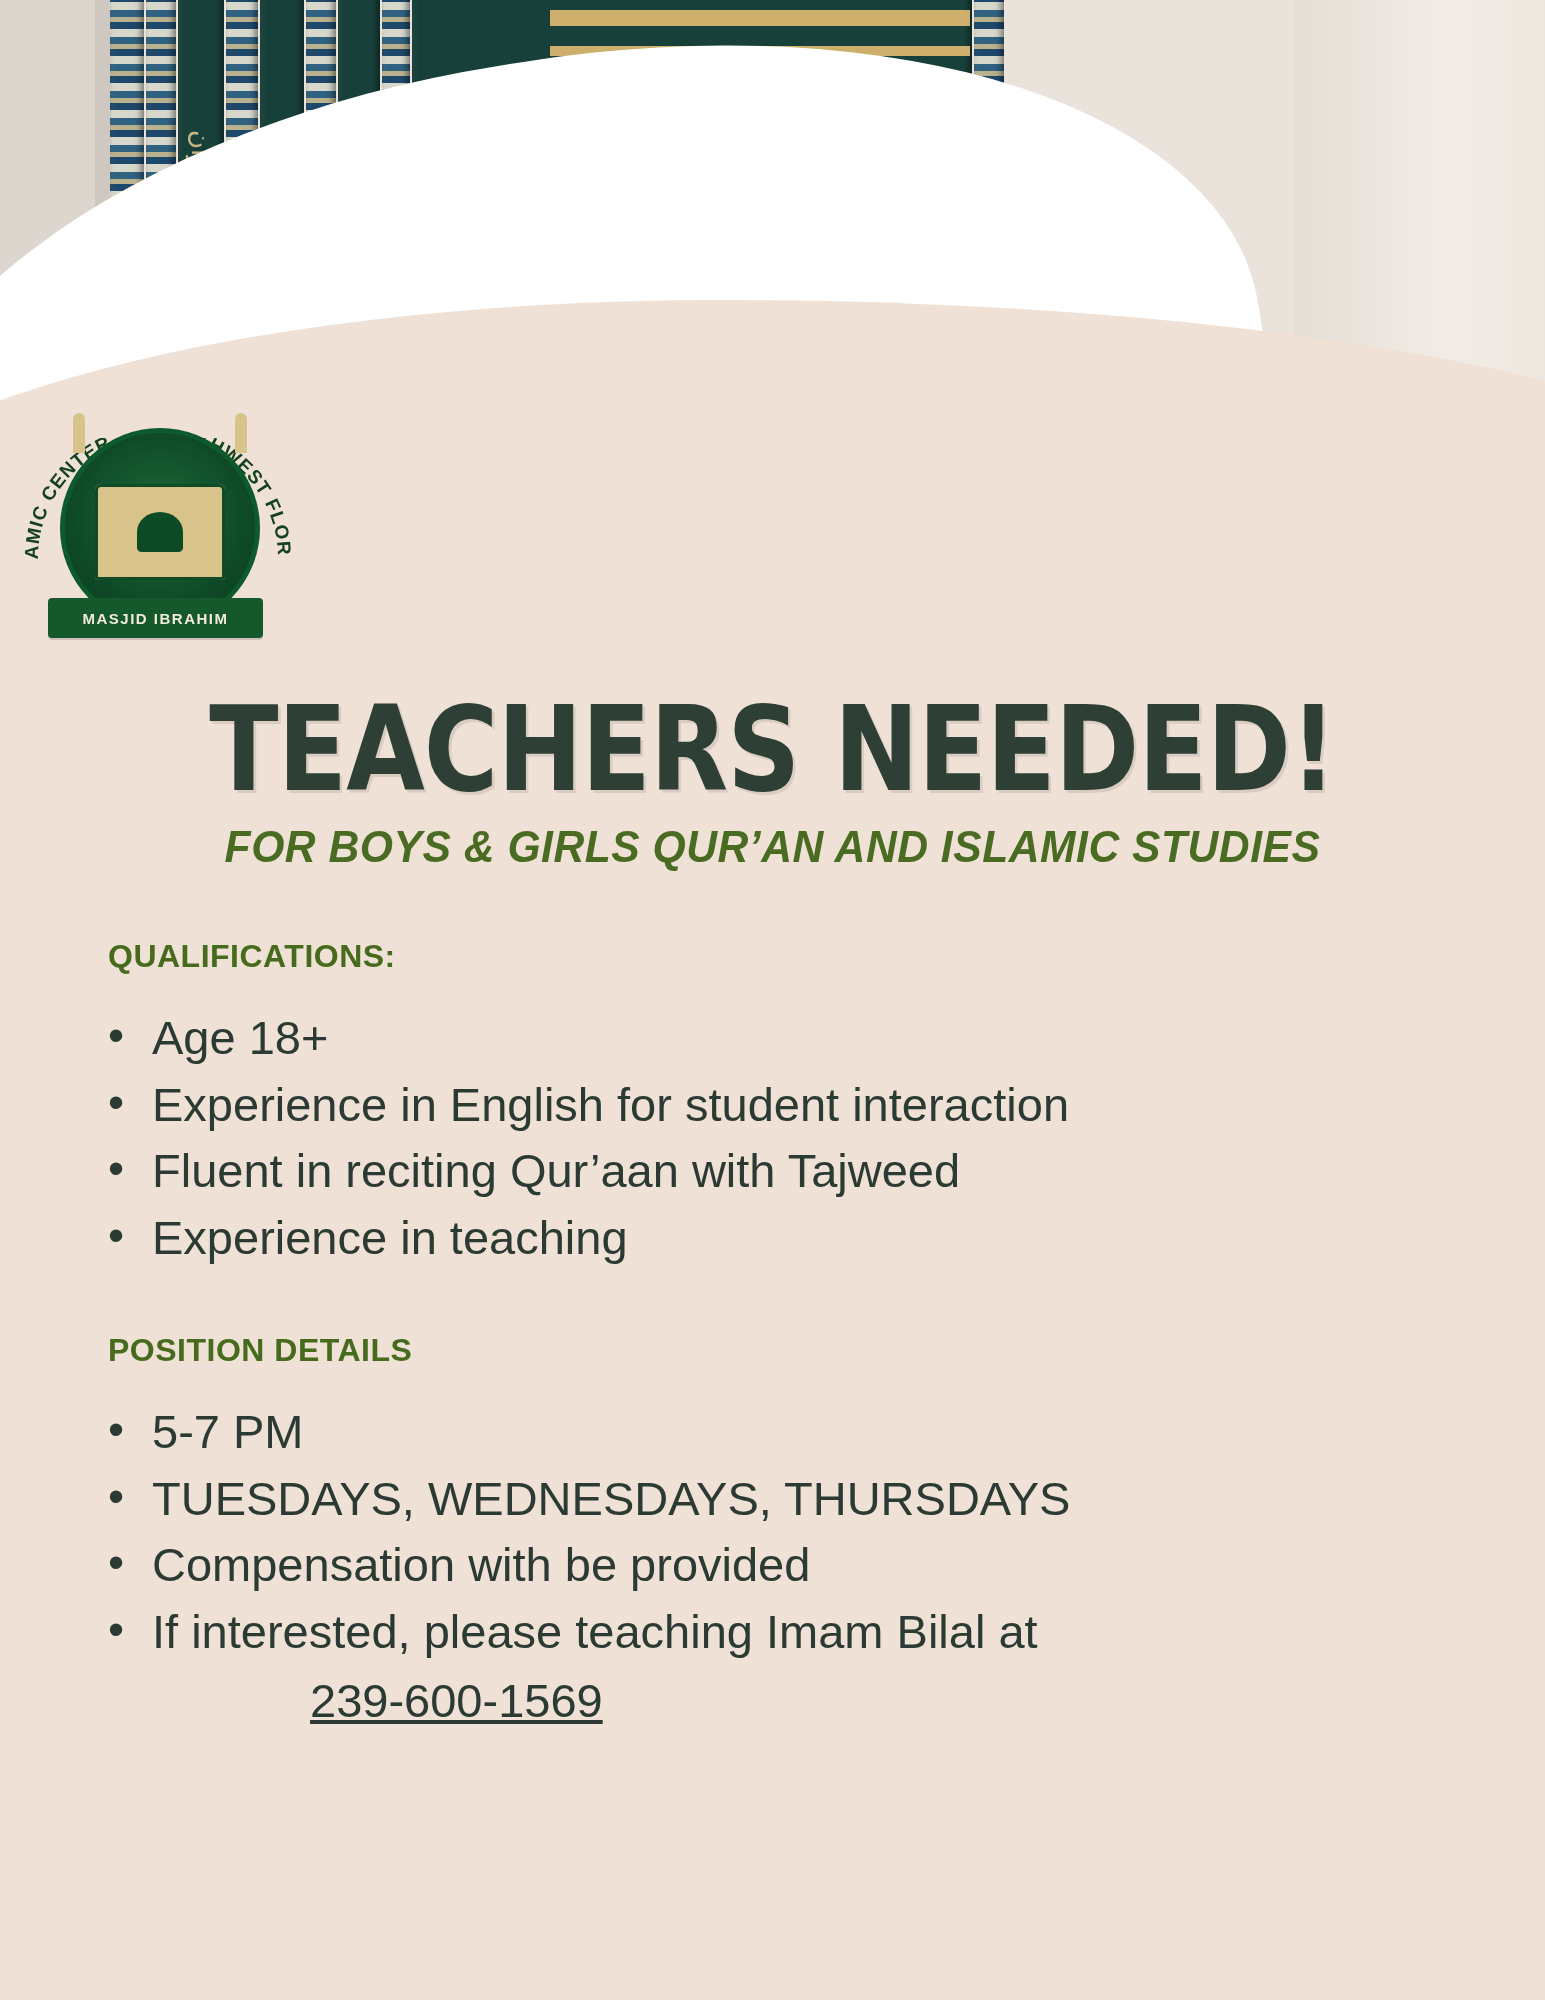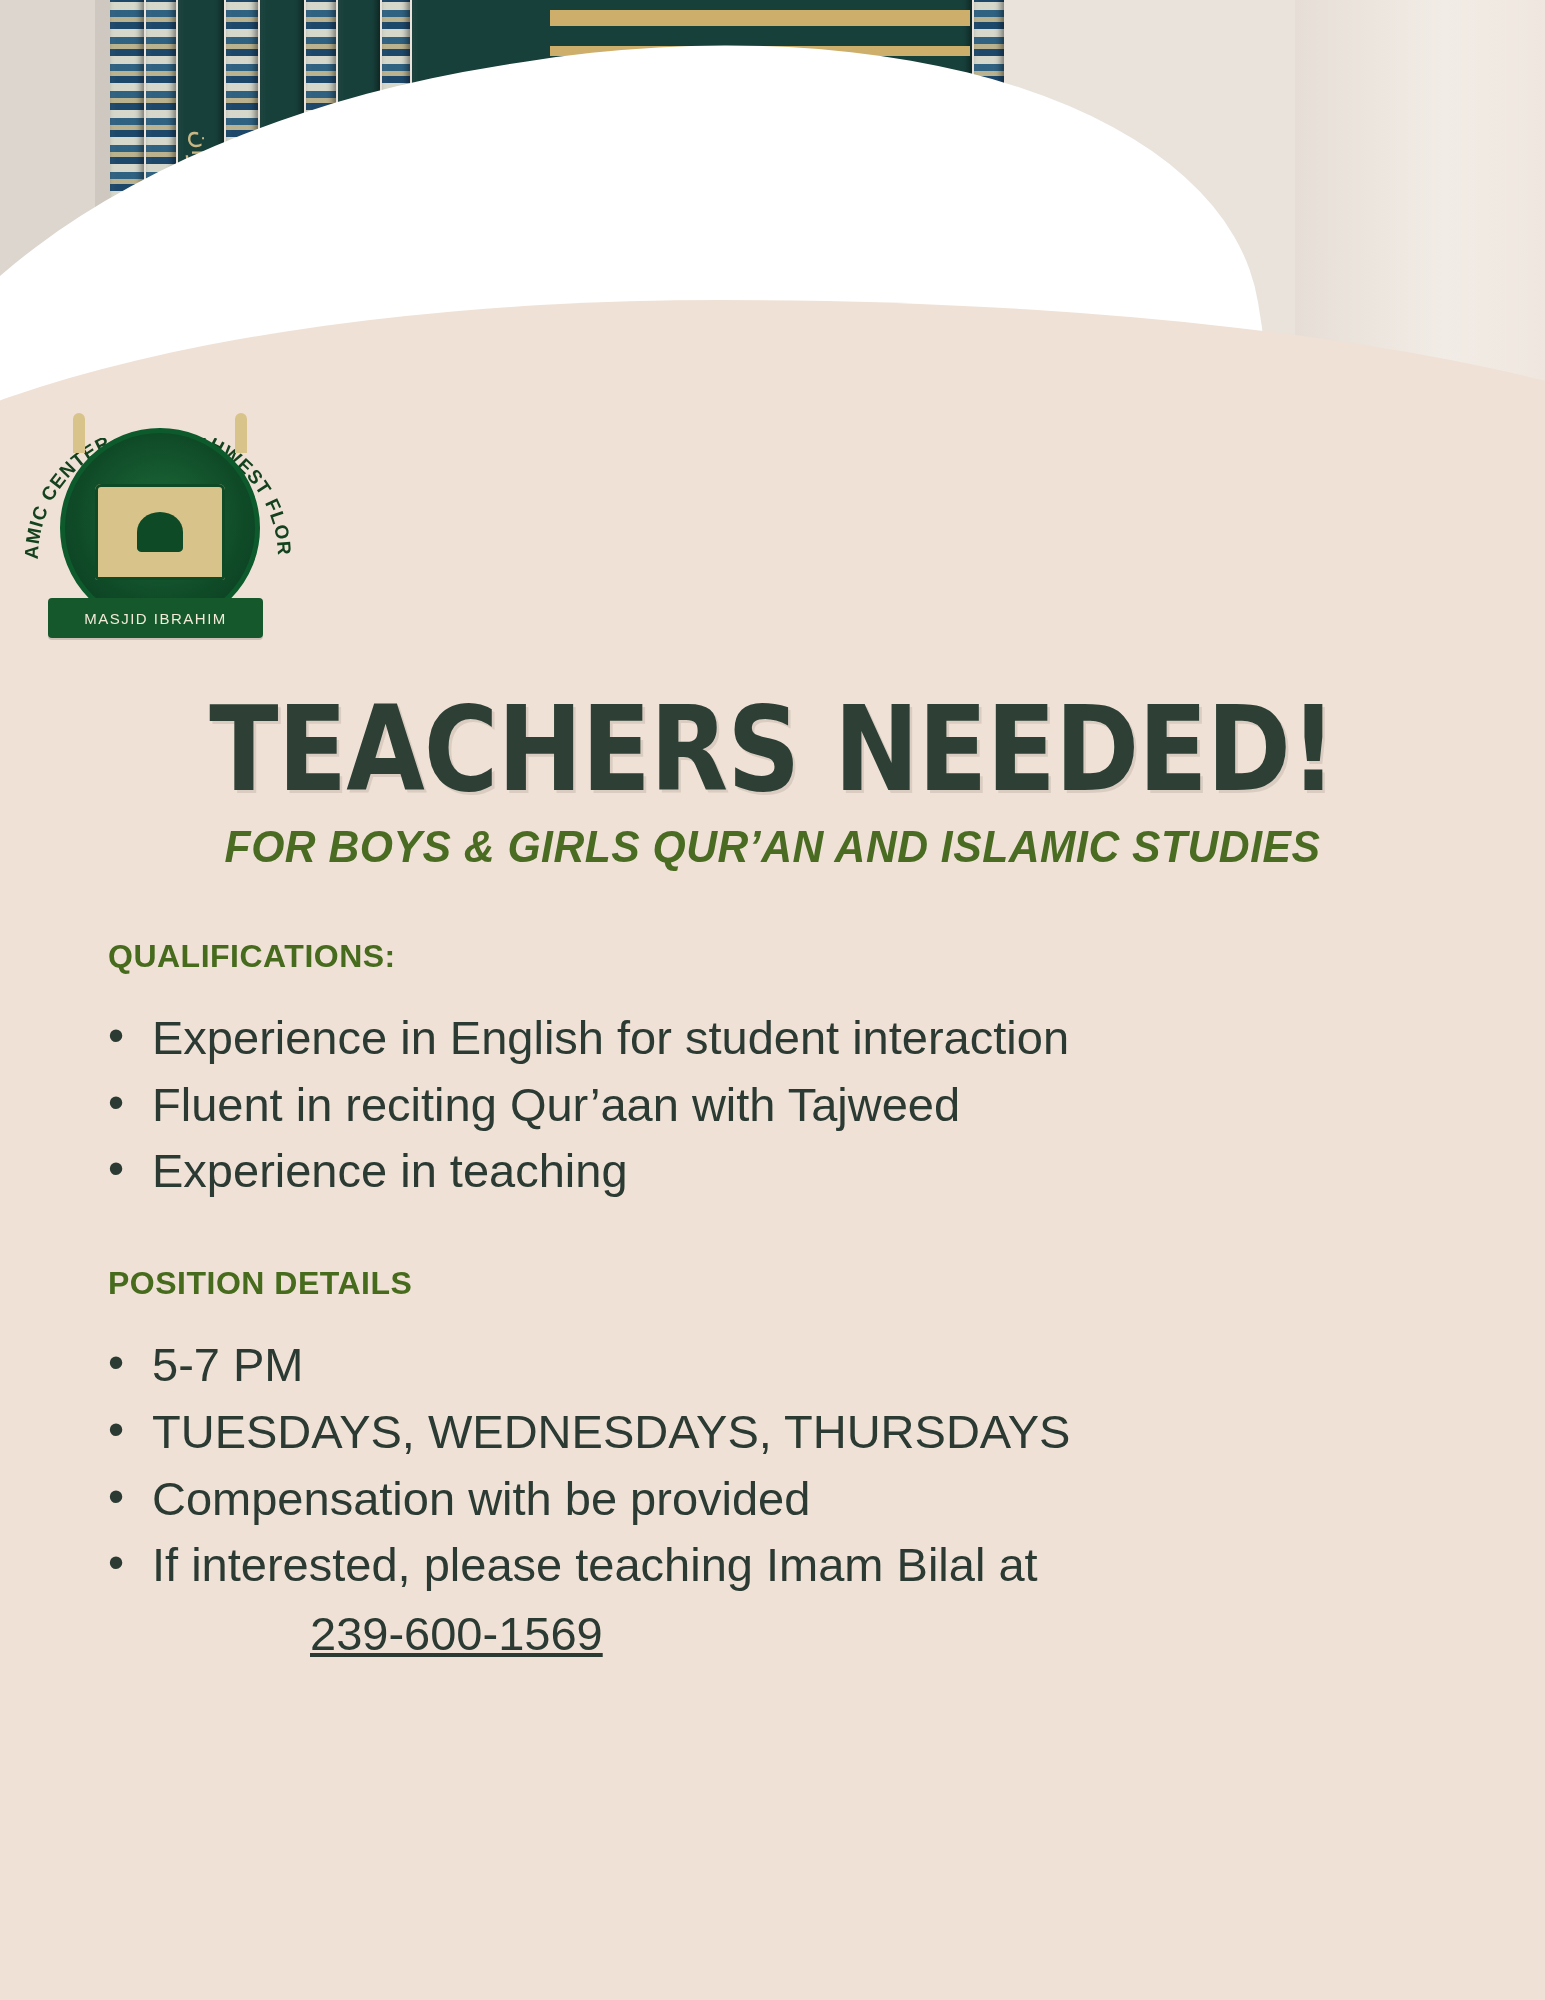--- a/index.html
+++ b/index.html
@@ -196,21 +196,21 @@
     background: #15582c;
     border-radius: 4px;
     display: flex;
     align-items: center;
     justify-content: center;
     box-shadow: 0 2px 0 rgba(0,0,0,.15);
   }
   .logo-banner span {
     color: #f3ead8;
     font-size: 15px;
-    font-weight: normal;
+    font-weight: bold;
     letter-spacing: 1.5px;
     font-family: "Liberation Sans", sans-serif;
   }
   .logo-arc-text {
     position: absolute;
     left: 0; top: 18px;
     width: 280px; height: 180px;
   }
   .logo-arc-text svg { width: 280px; height: 180px; }
   .logo-arc-text text {
@@ -357,20 +357,21 @@
     </div>
   </div>
 
   <div class="content">
 
     <h1 class="headline">TEACHERS NEEDED!</h1>
     <h2 class="subhead">FOR BOYS &amp; GIRLS QUR’AN AND ISLAMIC STUDIES</h2>
 
     <h3 class="section-title">QUALIFICATIONS:</h3>
     <ul class="bullets">
+      <li>Age 18+</li>
       <li>Experience in English for student interaction</li>
       <li>Fluent in reciting Qur’aan with Tajweed</li>
       <li>Experience in teaching</li>
     </ul>
 
     <h3 class="section-title">POSITION DETAILS</h3>
     <ul class="bullets">
       <li>5-7 PM</li>
       <li>TUESDAYS, WEDNESDAYS, THURSDAYS</li>
       <li>Compensation with be provided</li>

